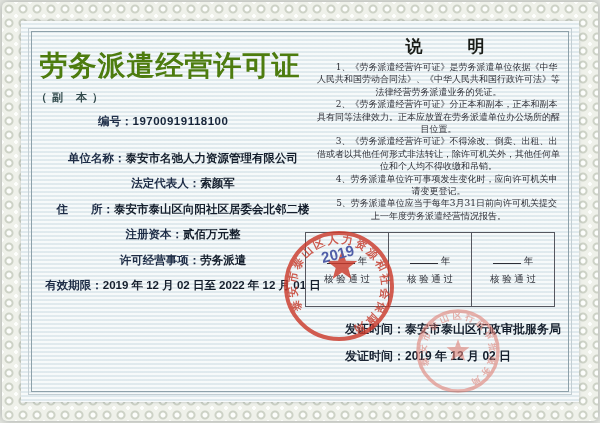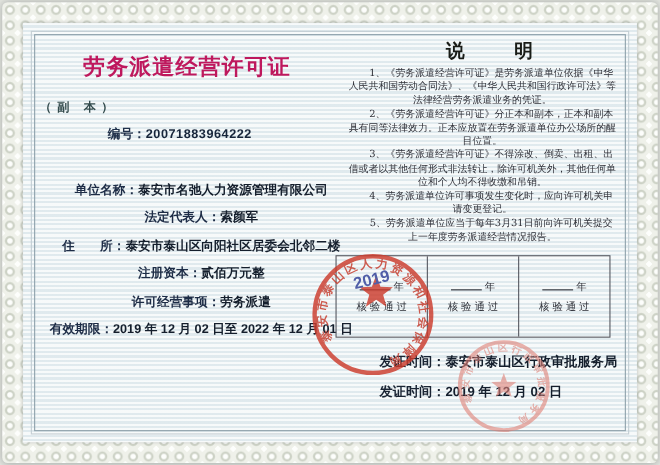--- a/index.html
+++ b/index.html
@@ -14,28 +14,28 @@
   
   .paper{position:absolute;inset:21px;background:#edf3f5;
     background-image:repeating-linear-gradient(180deg,rgba(255,255,255,.55) 0 2px,rgba(190,210,219,.28) 2px 4px);
     box-shadow:0 0 3px rgba(90,100,110,.35);}
   .frame-outer{position:absolute;inset:7px;border:1px solid #c3ced3;}
   .frame-inner{position:absolute;inset:10px;border:1px solid #8ea1aa;}
 
   .abs{position:absolute;text-align:center;}
 
   
-  .title{left:36px;top:47px;width:268px;text-align:center;font-size:20px;font-weight:bold;
-    letter-spacing:1px;color:#be185d;white-space:nowrap;}
+  .title{left:36px;top:47px;width:268px;text-align:center;font-size:28px;font-weight:bold;
+    letter-spacing:1px;color:#4d7c0f;white-space:nowrap;}
   .subtitle{left:36px;top:90px;width:268px;text-align:left;font-size:11px;font-weight:bold;
     letter-spacing:5px;color:#324a4c;}
   .cert-no{left:98px;top:114px;font-size:11.5px;font-weight:bold;color:#20304a;}
   .cert-no .num{color:#17253a;letter-spacing:.5px;}
 
-  .fields{left:38px;top:165px;width:290px;}
+  .fields{left:38px;top:151px;width:290px;}
   .field-row{height:25.4px;font-size:11.5px;white-space:nowrap;}
   .f-label{font-weight:bold;color:#1d2c46;}
   .f-value{font-weight:bold;color:#141e2c;}
 
   
   .notes-heading{left:330px;top:35px;width:230px;text-align:center;font-size:17px;font-weight:bold;
     color:#191c17;letter-spacing:14px;text-indent:14px;}
   .notes{left:317px;top:61px;width:243px;font-family:"DejaVu Serif",serif;font-size:9px;
     line-height:12.4px;color:#2e2f37;}
   .notes p{margin:0;text-indent:1.8em;}
@@ -63,21 +63,21 @@
 <div class="page">
   <div class="lace"></div>
   <div class="paper">
     <div class="frame-outer"></div>
     <div class="frame-inner"></div>
   </div>
 
   <div class="abs title">劳务派遣经营许可证</div>
   <div class="abs subtitle">（副  本）</div>
   <div class="abs cert-no">
-    <span>编号：</span><span class="num">20071883964222</span>
+    <span>编号：</span><span class="num">19700919118100</span>
   </div>
 
   <div class="abs fields">
     <div class="field-row">
       <span class="f-label">单位名称：</span><span class="f-value">泰安市名弛人力资源管理有限公司</span>
     </div>
     <div class="field-row">
       <span class="f-label">法定代表人：</span><span class="f-value">索颜军</span>
     </div>
     <div class="field-row">

